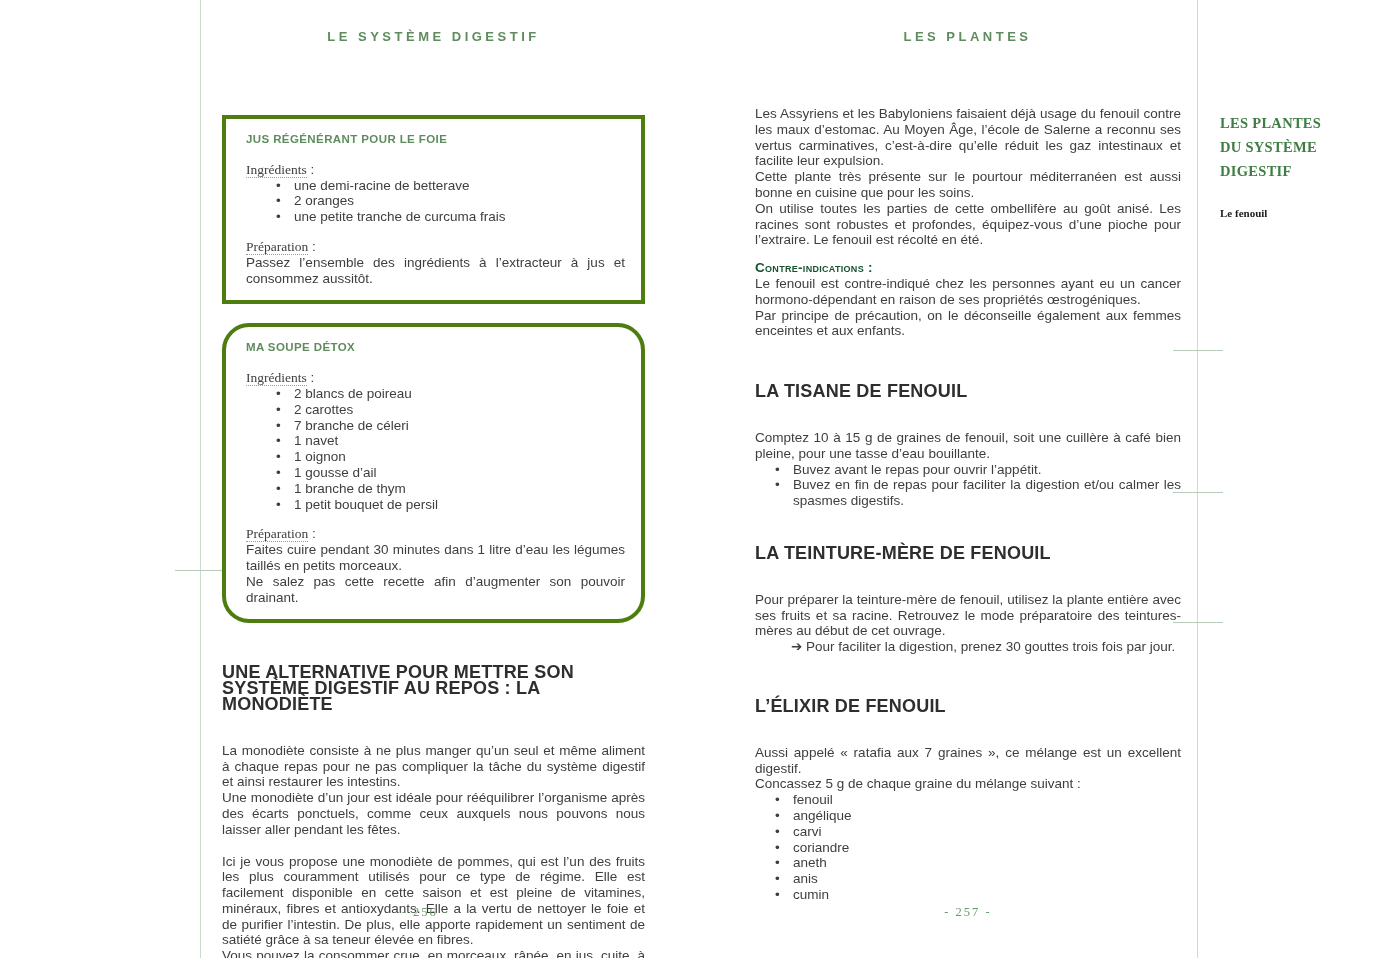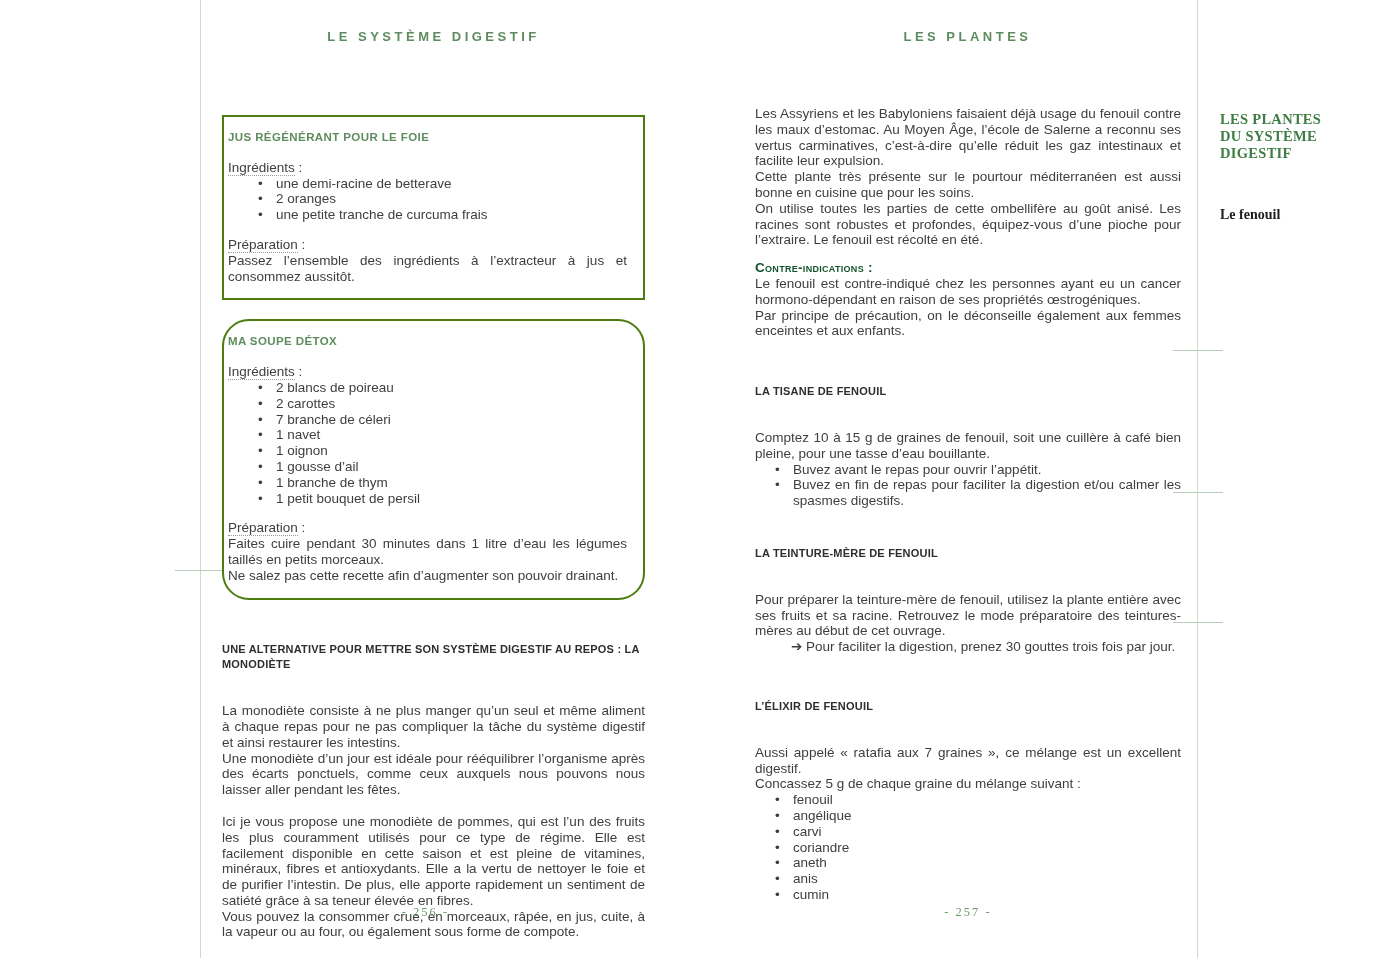--- a/index.html
+++ b/index.html
@@ -21,56 +21,56 @@
   .rh-right { left: 755px; width: 425px; }
 
   
   .col { position: absolute; font-size: 13.5px; line-height: 15.8px; }
   .col-left { left: 222px; top: 115px; width: 423px; }
   .col-right { left: 755px; top: 106px; width: 426px; }
 
   p.body { text-align: justify; }
 
   
-  .recipe-box { border: 2px solid #4d7c0f; padding: 13px 16px 14px 4px; background: #ffffff; }
+  .recipe-box { border: 4px solid #4d7c0f; padding: 13px 16px 14px 20px; background: #ffffff; }
   .recipe-box + .recipe-box { margin-top: 19px; border-radius: 27px; }
   .box-title { color: #5e8c5e; font-weight: bold; font-size: 11.5px; letter-spacing: 0.4px; }
   .sub-label { margin-top: 14px; }
-  .dotted { border-bottom: 1px dotted #9a9a9a; }
+  .dotted { border-bottom: 1px dotted #9a9a9a; font-family: Liberation Serif, serif; }
   ul.ing-list { list-style: none; }
   ul.ing-list li { padding-left: 48px; position: relative; }
   ul.ing-list li::before { content: "•"; position: absolute; left: 30px; }
   .prep-text { text-align: justify; }
 
   
-  .section-heading { font-weight: bold; font-size: 11px; letter-spacing: 0.2px; color: #2e2e2e; }
+  .section-heading { font-weight: bold; font-size: 18px; letter-spacing: 0.2px; color: #2e2e2e; }
 
   
   .green-sc { color: #14532d; font-weight: bold; font-variant: small-caps; letter-spacing: 0.3px; }
 
   .gap-sm { height: 16px; }
   .gap-md { height: 30px; }
 
   ul.plain-list { list-style: none; }
   ul.plain-list li { padding-left: 38px; position: relative; text-align: justify; }
   ul.plain-list li::before { content: "•"; position: absolute; left: 20px; }
 
   .arrow-line { margin-top: 0; margin-left: 36px; }
   .arrow-glyph { font-size: 13.5px; }
 
   
   .sidebar-title {
     position: absolute; left: 1220px; top: 111px; width: 112px;
     font-family: "Liberation Serif", serif; font-weight: bold;
-    color: #3f7d44; font-size: 14.5px; line-height: 17px; letter-spacing: 0.3px;
+    color: #3f7d44; font-size: 14.5px; line-height: 24px; letter-spacing: 0.3px;
   }
   .sidebar-sub {
     position: absolute; left: 1220px; top: 207px; width: 140px;
     font-family: "Liberation Serif", serif; font-weight: bold;
-    color: #1d1d1d; font-size: 14px;
+    color: #1d1d1d; font-size: 11px;
   }
 
   
   .folio {
     position: absolute; top: 905px; text-align: center;
     font-family: "Liberation Serif", serif; color: #6a9a6a; font-size: 12.5px;
     letter-spacing: 2px;
   }
   .folio-left { left: 214px; width: 423px; }
   .folio-right { left: 755px; width: 426px; }

